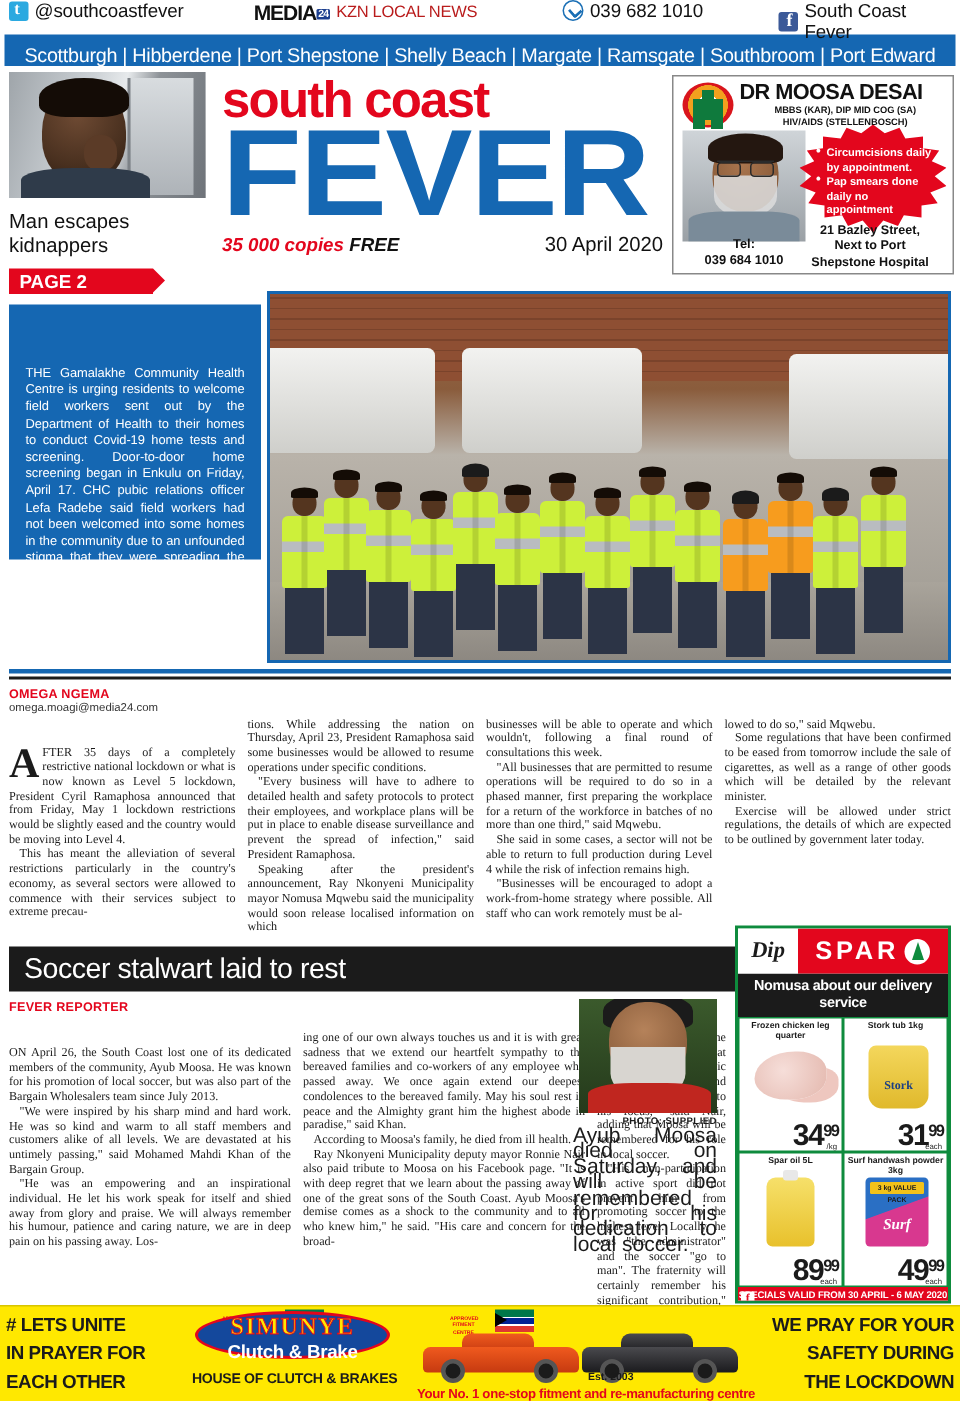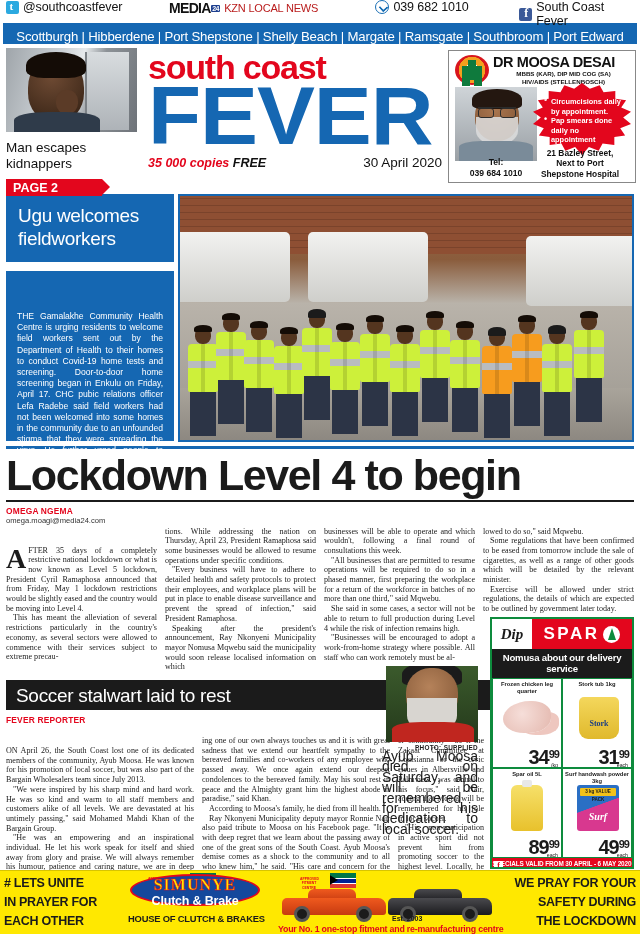--- a/index.html
+++ b/index.html
@@ -582,21 +582,20 @@
       <div class="drad-addr">
         <div>21 Bazley Street,</div>
         <div>Next to Port</div>
         <div>Shepstone Hospital</div>
       </div>
     </div>
   </div>
 
   <div class="feature">
     <div class="feat-left">
-      <div class="feat-title">Ugu welcomes fieldworkers</div>
       <div class="feat-caption">
         <span>THE Gamalakhe Community Health Centre is urging residents to welcome field workers sent out by the Department of Health to their homes to conduct Covid-19 home tests and screening. Door-to-door home screening began in Enkulu on Friday, April 17. CHC pubic relations officer Lefa Radebe said field workers had not been welcomed into some homes in the community due to an unfounded stigma that they were spreading the virus. He further urged people to adhere to lockdown regulations.</span>
         <div class="feat-credit">PHOTO: SUPPLIED</div>
       </div>
     </div>
     <div class="feat-photo">
       <div class="fp-bricks"></div>
       <div class="fp-van v1"></div>
         <div class="fp-van v2"></div>
         <div class="fp-van v3"></div>
@@ -668,21 +667,20 @@
         </div>
       <div class="fp-person" style="left:392px;bottom:18px;">
           <span class="ph"></span>
           <span class="pv"></span>
           <span class="pl"></span>
         </div>
     </div>
   </div>
 
   <div class="rule"></div>
-  <div class="headline">Lockdown Level 4 to begin</div>
   <div class="hl-underline"></div>
 
   <div class="cols">
     <div class="col">
       <div class="byline-name">OMEGA NGEMA</div>
       <div class="byline-mail">omega.moagi@media24.com</div>
       <div class="body-txt">
         <p class="first dropcap">AFTER 35 days of a completely restrictive national lockdown or what is now known as Level 5 lockdown, President Cyril Ramaphosa announced that from Friday, May 1 lockdown restrictions would be slightly eased and the country would be moving into Level 4.</p>
         <p>This has meant the alleviation of several restrictions particularly in the country's economy, as several sectors were allowed to commence with their services subject to extreme precau-</p>
       </div>

